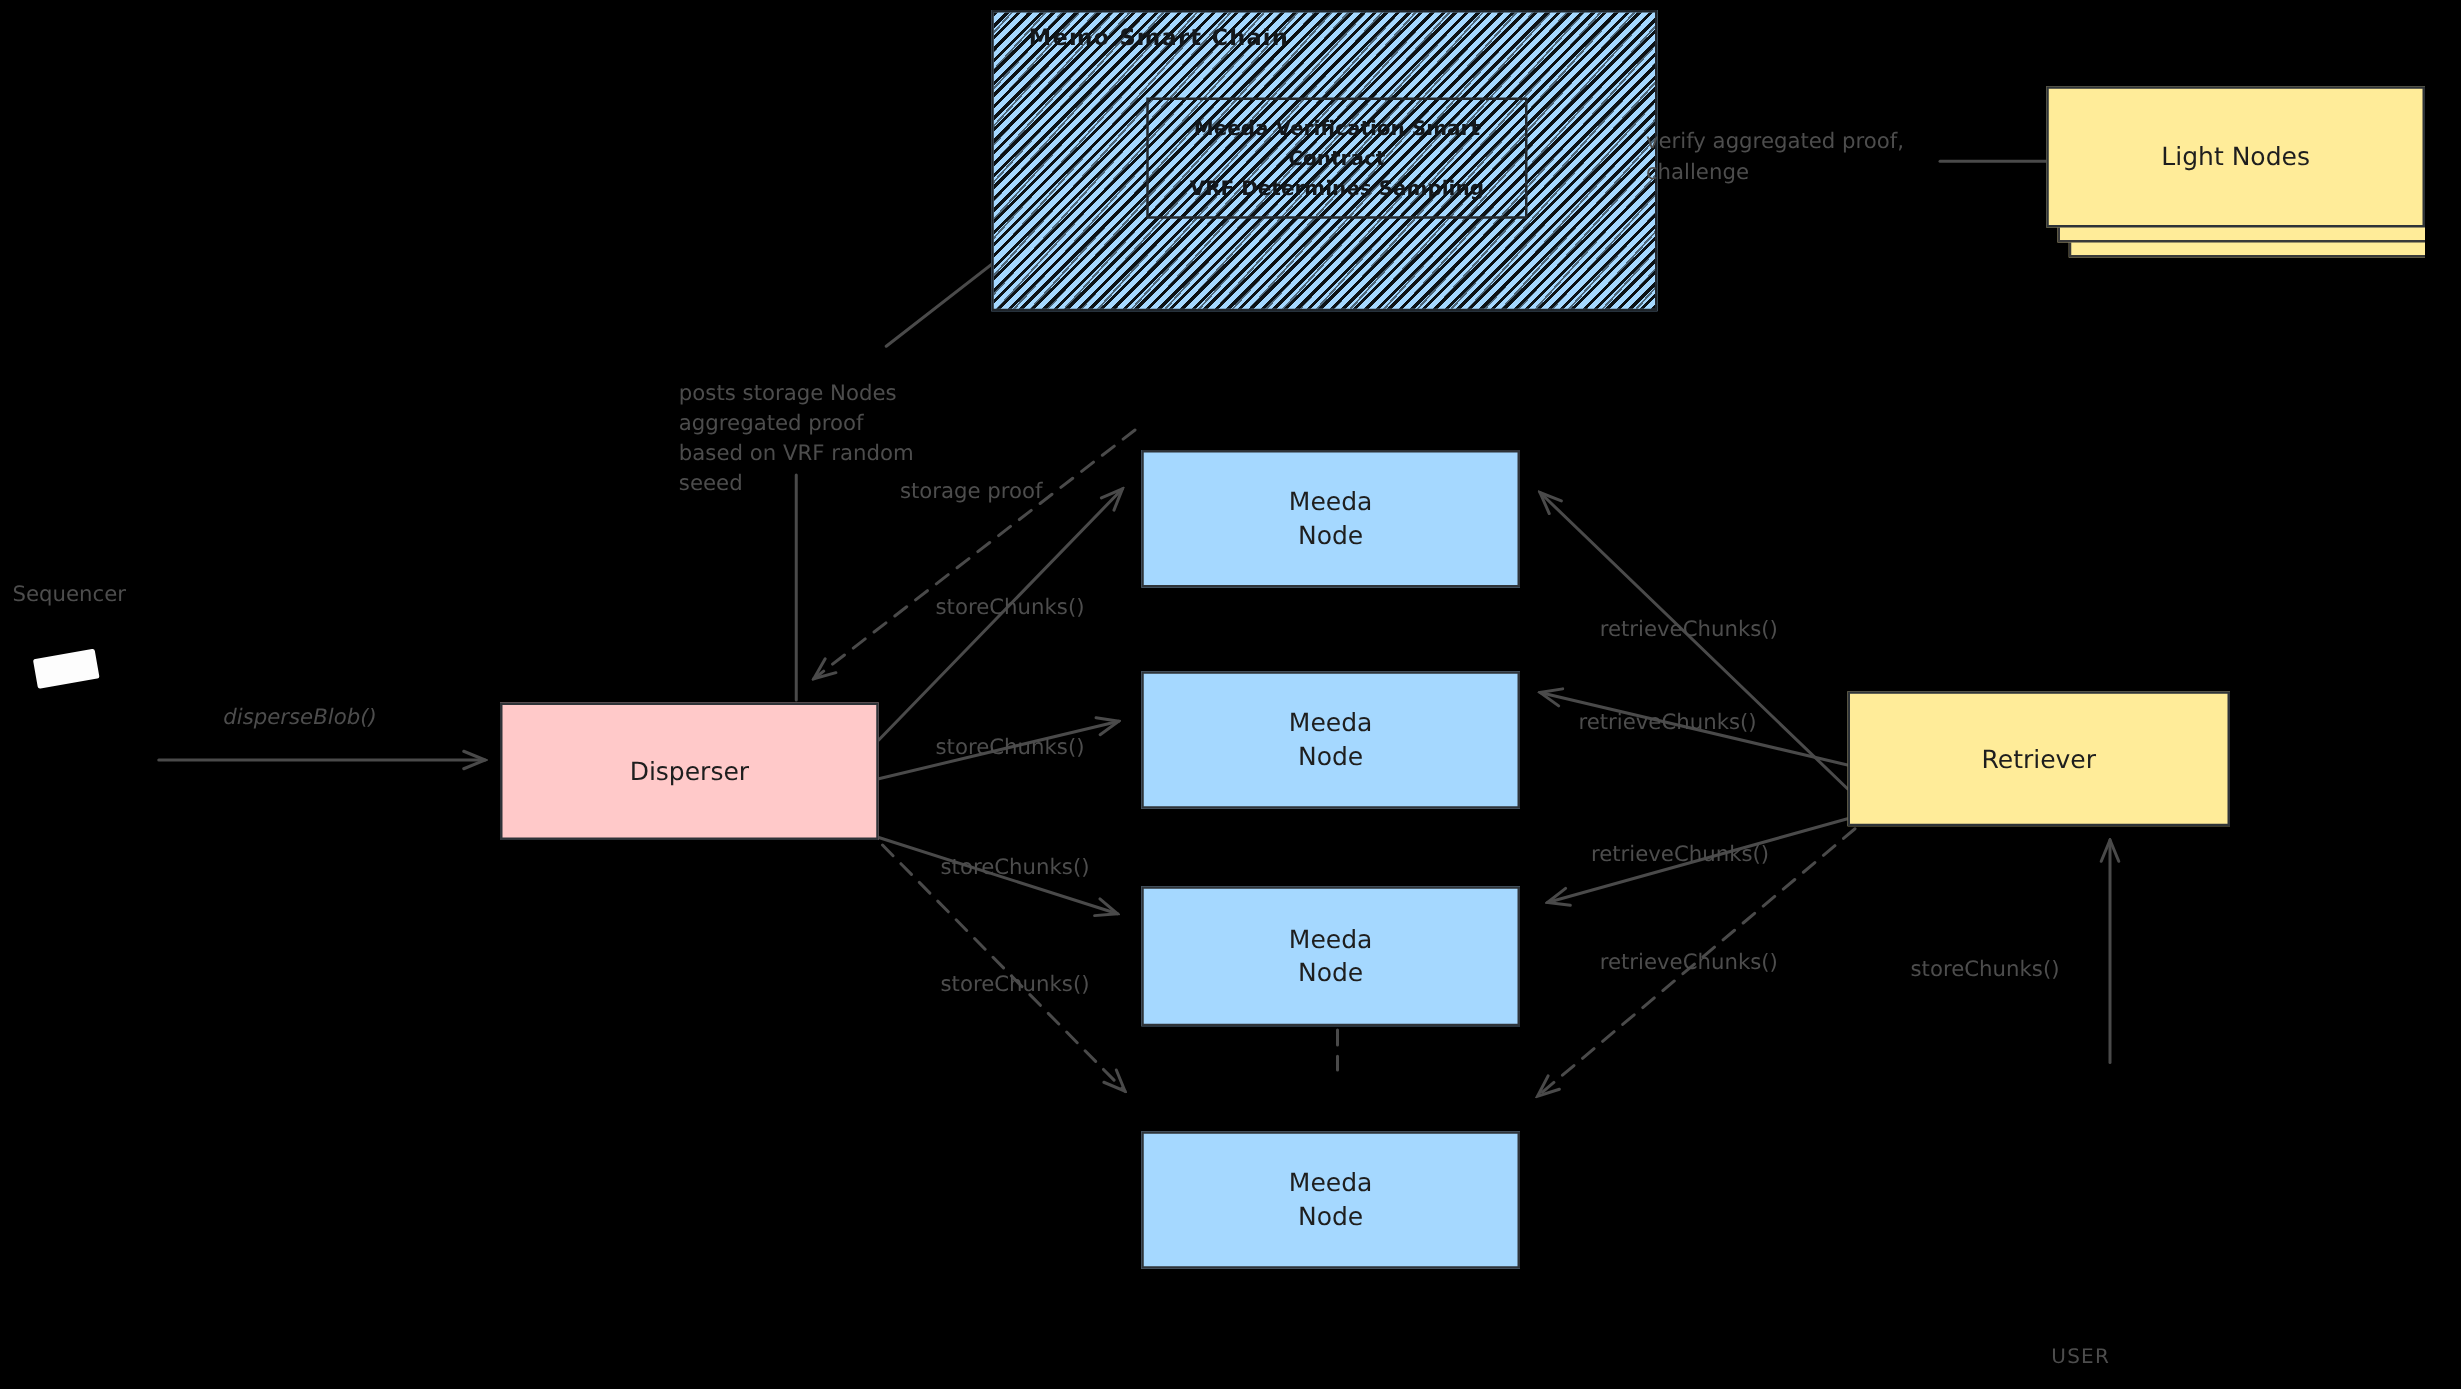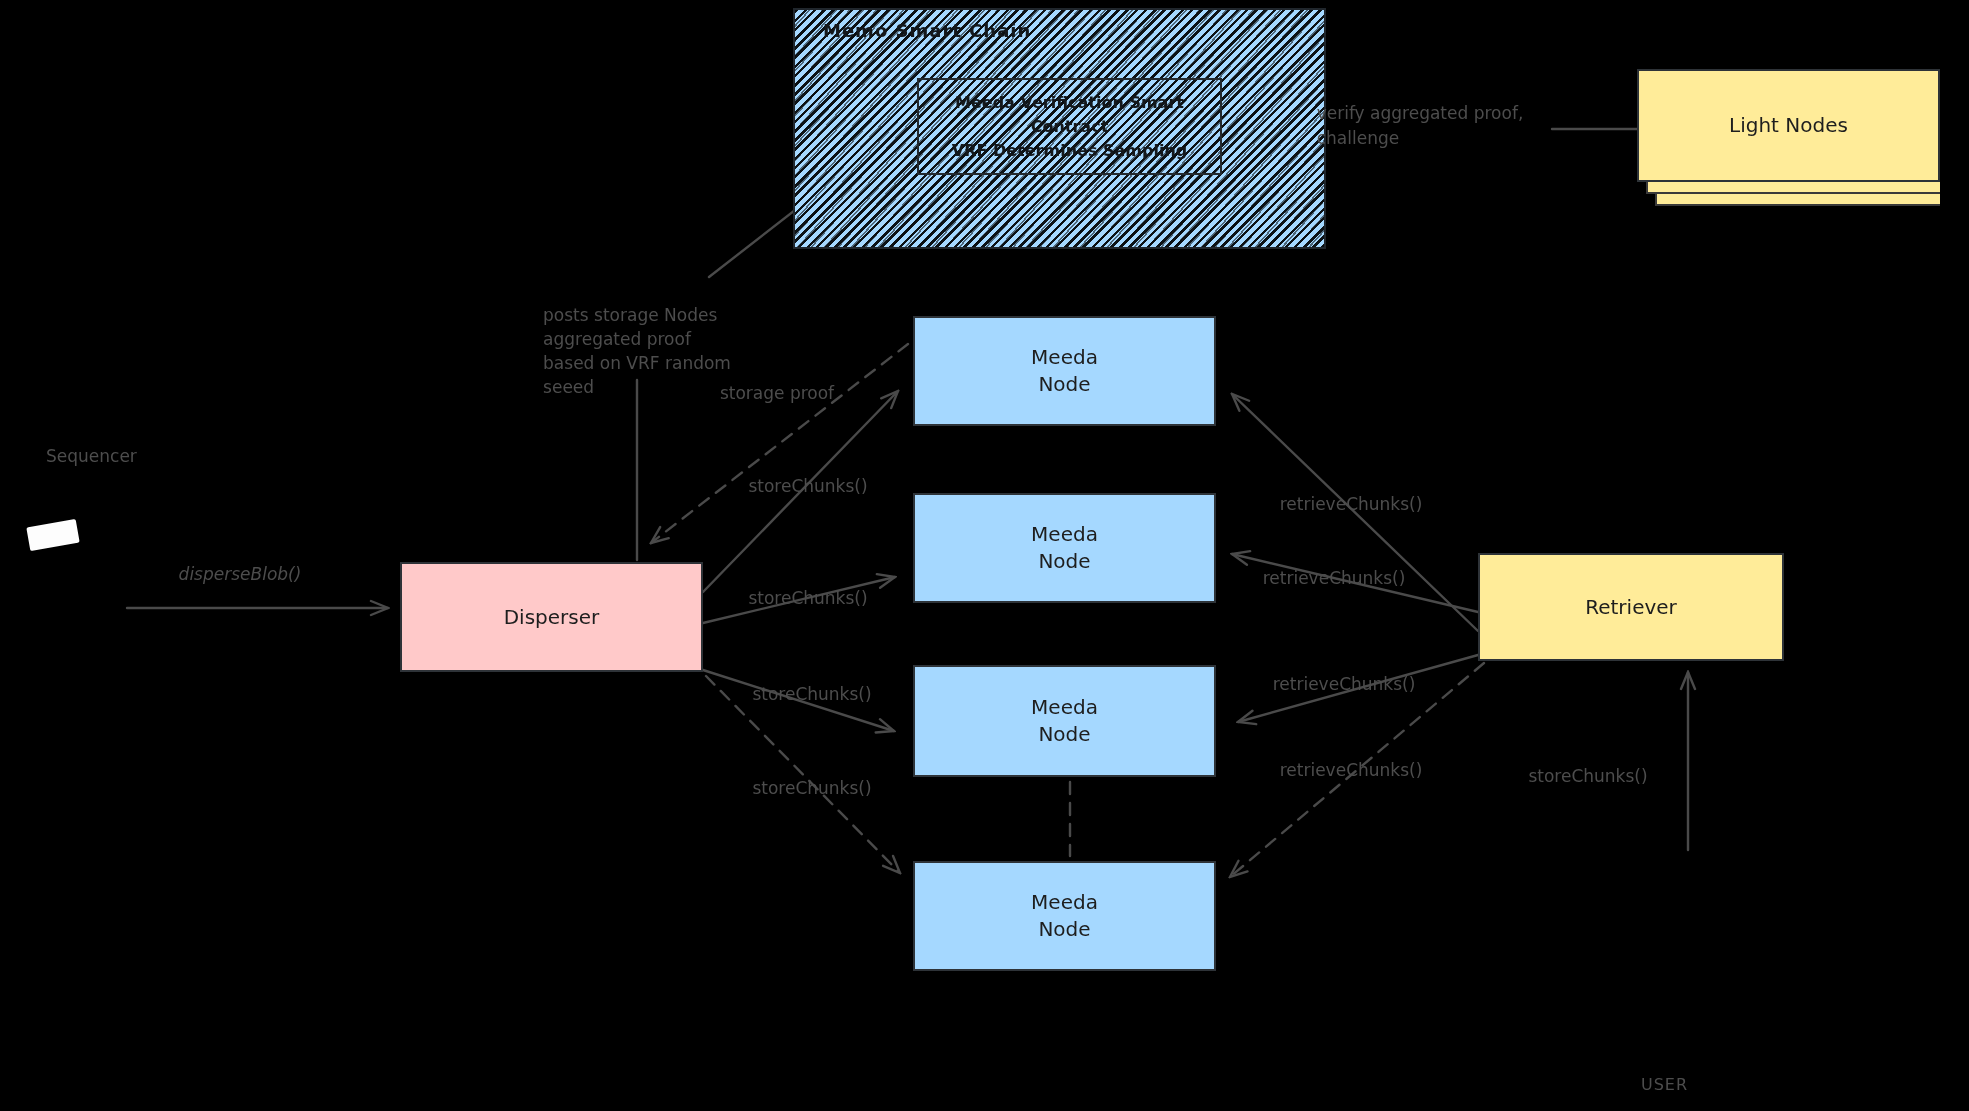--- a/index.html
+++ b/index.html
@@ -8,21 +8,21 @@
     font-family:"DejaVu Sans",sans-serif;overflow:hidden;
   }
   #edges{position:absolute;left:0;top:0;width:1969px;height:1111px;}
   .edge{stroke:var(--edge,#4a4a4a);stroke-width:2.4;fill:none;stroke-linecap:round;}
   .edge.dashed{stroke-dasharray:12 9;}
   .box{
     position:absolute;border:2.5px solid #2e3338;box-sizing:border-box;
     display:flex;align-items:center;justify-content:center;text-align:center;
     color:#1e1e1e;font-size:20px;line-height:27px;white-space:pre-line;
   }
-  .blue{background:var(--blue,#a5d8ff);}
+  .blue{background:var(--blue,#a5d8ff);margin-top:44px;}
   .pink{background:var(--pink,#ffc9c9);}
   .yellow{background:var(--yellow,#ffec99);}
   .hatch{
     position:absolute;left:793px;top:8px;width:533px;height:241px;
     border:2.5px solid #20262c;box-sizing:border-box;
     background-color:var(--blue,#a5d8ff);
     background-image:
       repeating-linear-gradient(135deg, rgba(5,8,10,.95) 0 2.5px, transparent 2.5px 6.5px),
       repeating-linear-gradient(132deg, rgba(5,8,10,.55) 0 1.5px, transparent 1.5px 10px);
   }
@@ -82,21 +82,21 @@
   <div class="contract">Meeda Verification Smart
 Contract
 VRF Determines Sampling</div>
 
   <div class="paper" style="left:1655px;top:93px;"></div>
   <div class="paper" style="left:1646px;top:81px;"></div>
   <div class="box yellow" style="left:1637px;top:69px;width:303px;height:113px;">
     <span>Light Nodes</span>
   </div>
 
-  <div class="elabel left" style="left:10px;top:444px;margin-left:36px;">Sequencer</div>
+  <div class="elabel left" style="left:10px;top:464px;">Sequencer</div>
   <div class="screen"></div>
 
   <div class="box pink" style="left:400px;top:562px;width:303px;height:110px;">
     <span>Disperser</span>
   </div>
 
   <div class="box blue" style="left:913px;top:316px;width:303px;height:110px;">
     <span>Meeda
 Node</span>
   </div>

